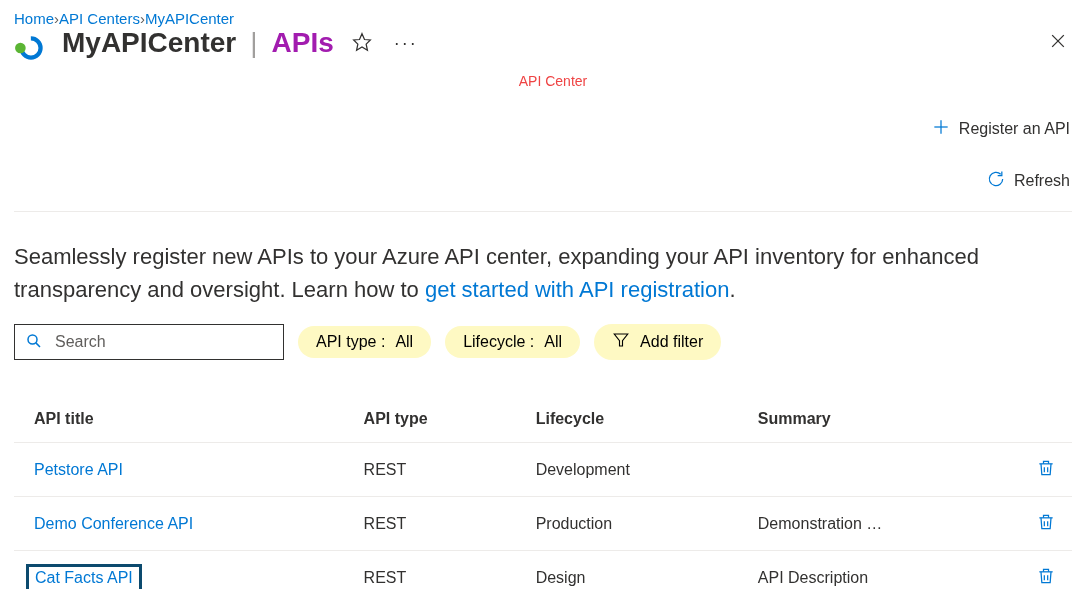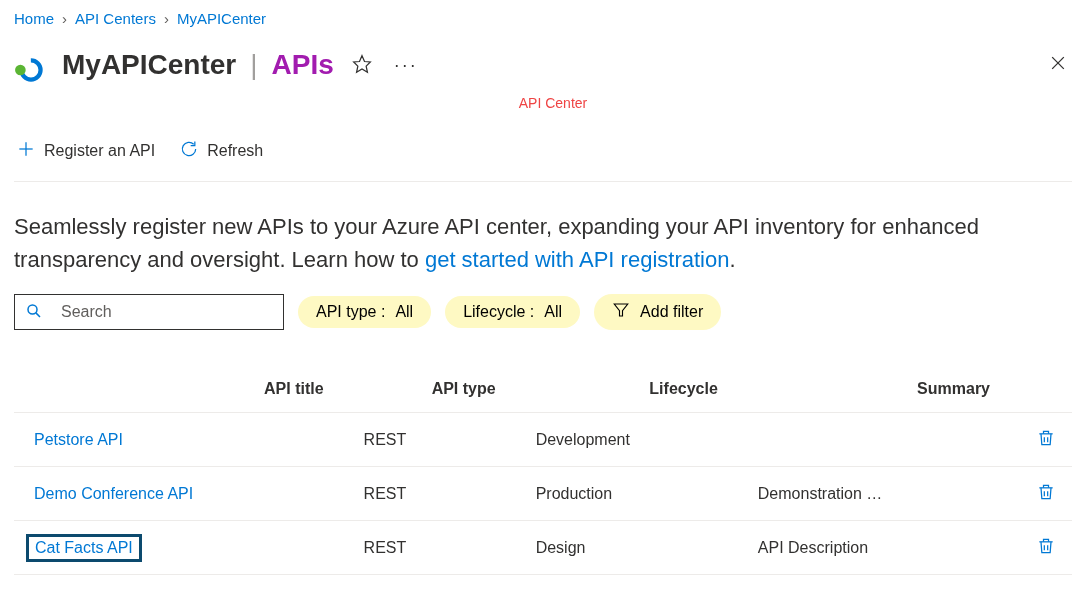--- a/index.html
+++ b/index.html
@@ -10,24 +10,24 @@
     font-size: 14px;
     color: #323130;
     background: #fff;
     width: 1086px;
   }
   .content { padding: 10px 14px 0 14px; }
 
   .breadcrumb {
     display: flex;
     align-items: center;
-    gap: 8px;
+    gap: 0;
     font-size: 15px;
     color: #605e5c;
-    margin-bottom: 22px;
+    margin-bottom: 0;
   }
   .breadcrumb a { color: #0078d4; text-decoration: none; }
   .breadcrumb .sep { color: #605e5c; }
 
   .header-row {
     display: flex;
     align-items: flex-start;
     margin-bottom: 18px;
   }
   .svc-icon {
@@ -49,20 +49,21 @@
   }
   .subtitle { font-size: 14px; color: #ef4444; margin-top: 14px; text-align: center; }
   .close-btn { margin-left: auto; font-size: 18px; }
 
   .cmdbar {
     display: flex; align-items: flex-end; gap: 20px;
     padding: 6px 0 14px 0;
     border-bottom: 1px solid #edebe9;
     margin-bottom: 28px;
     font-size: 16px;
+    flex-direction: column;
   }
   .cmdbar button {
     background: none; border: none; cursor: pointer;
     display: flex; align-items: center; gap: 8px;
     font-size: 16px; color: #323130;
     padding: 4px 2px;
   }
   .cmdbar .icon { color: #0078d4; }
 
   .desc {
@@ -76,21 +77,21 @@
 
   .filter-row {
     display: flex; align-items: center; gap: 14px;
     margin-bottom: 40px;
   }
   .search-box {
     display: flex; align-items: center;
     border: 1px solid #323130;
     width: 270px; height: 36px;
     padding: 0 10px;
-    gap: 16px;
+    gap: 10px;
   }
   .search-box input {
     border: none; outline: none; width: 100%;
     font-size: 16px;
   }
   .search-box input::placeholder { color: #605e5c; }
   .search-box .search-icon { color: #0078d4; }
   .pill {
     background: #fef9c3;
     border-radius: 18px;
@@ -101,21 +102,21 @@
     border: none;
   }
   .pill strong { font-weight: 400; }
 
   table.api-table {
     width: 100%;
     border-collapse: collapse;
     font-size: 16px;
   }
   table.api-table th {
-    text-align: right; font-weight: 600;
+    text-align: left; font-weight: 600;
     padding: 10px 20px 14px 20px;
     border-bottom: 1px solid #edebe9;
   }
   table.api-table td {
     padding: 14px 20px;
     border-bottom: 1px solid #edebe9;
     vertical-align: middle;
   }
   table.api-table td.link a { color: #0078d4; text-decoration: none; }
   .highlight-box {

